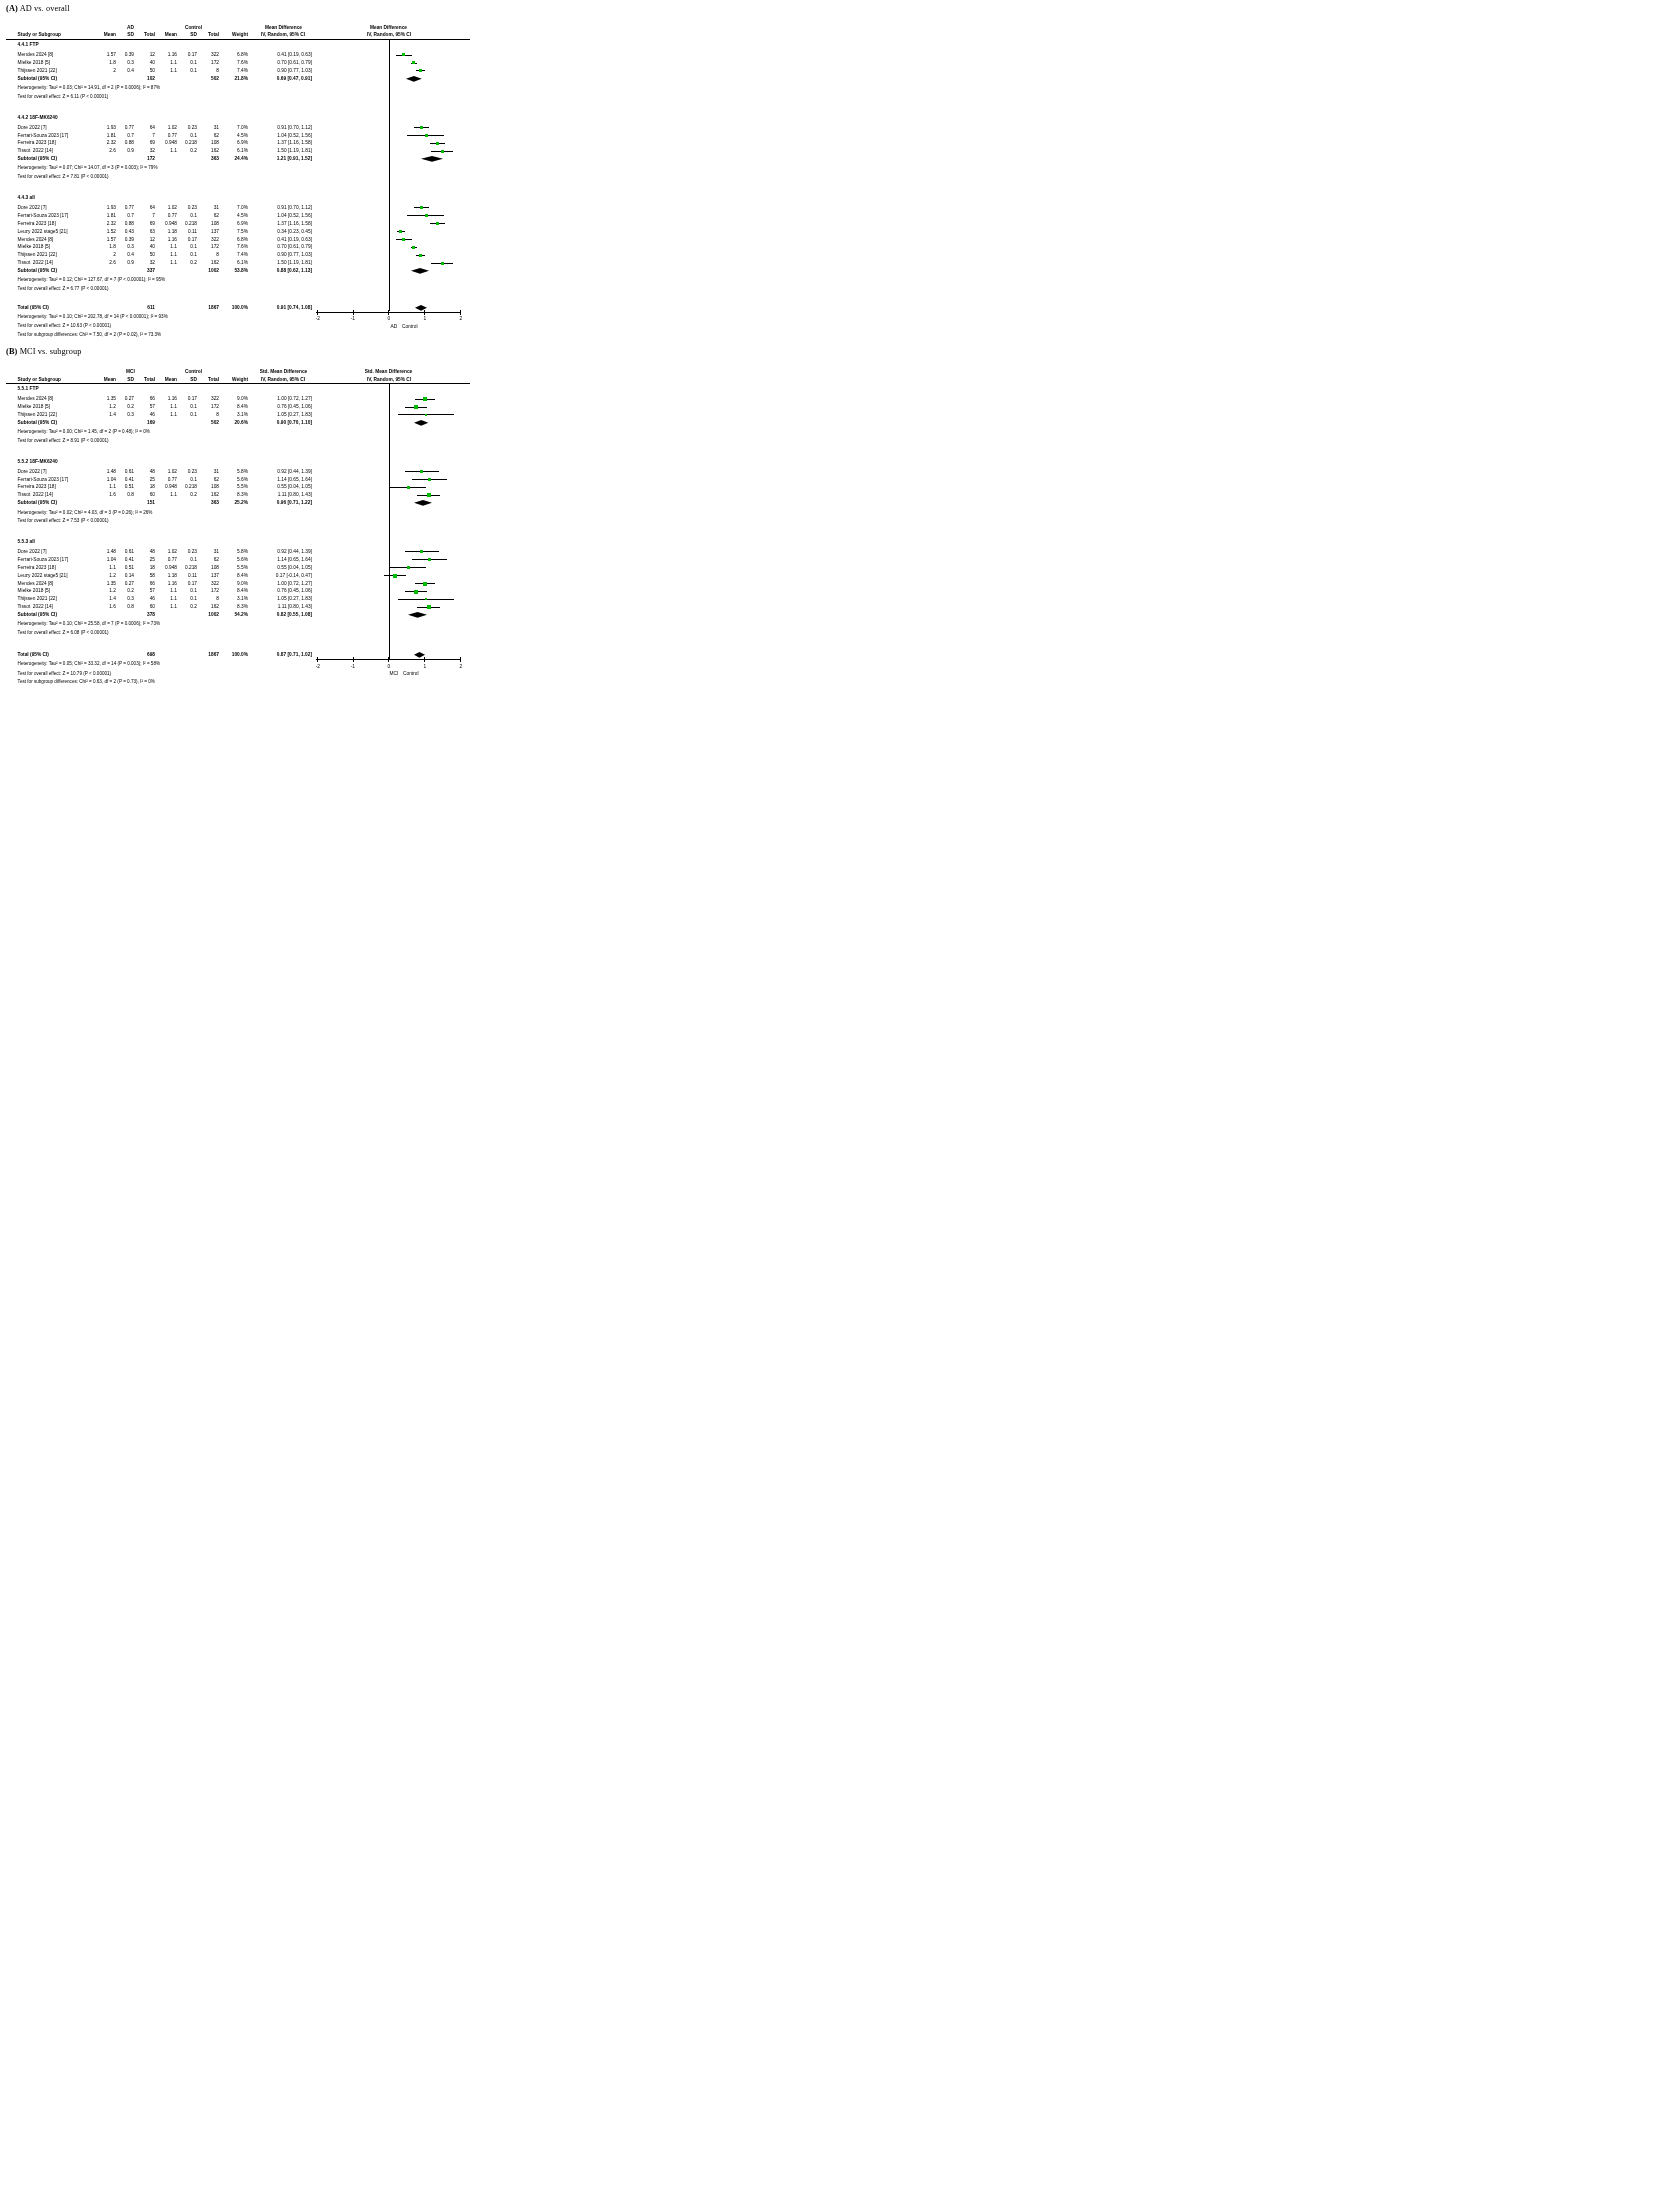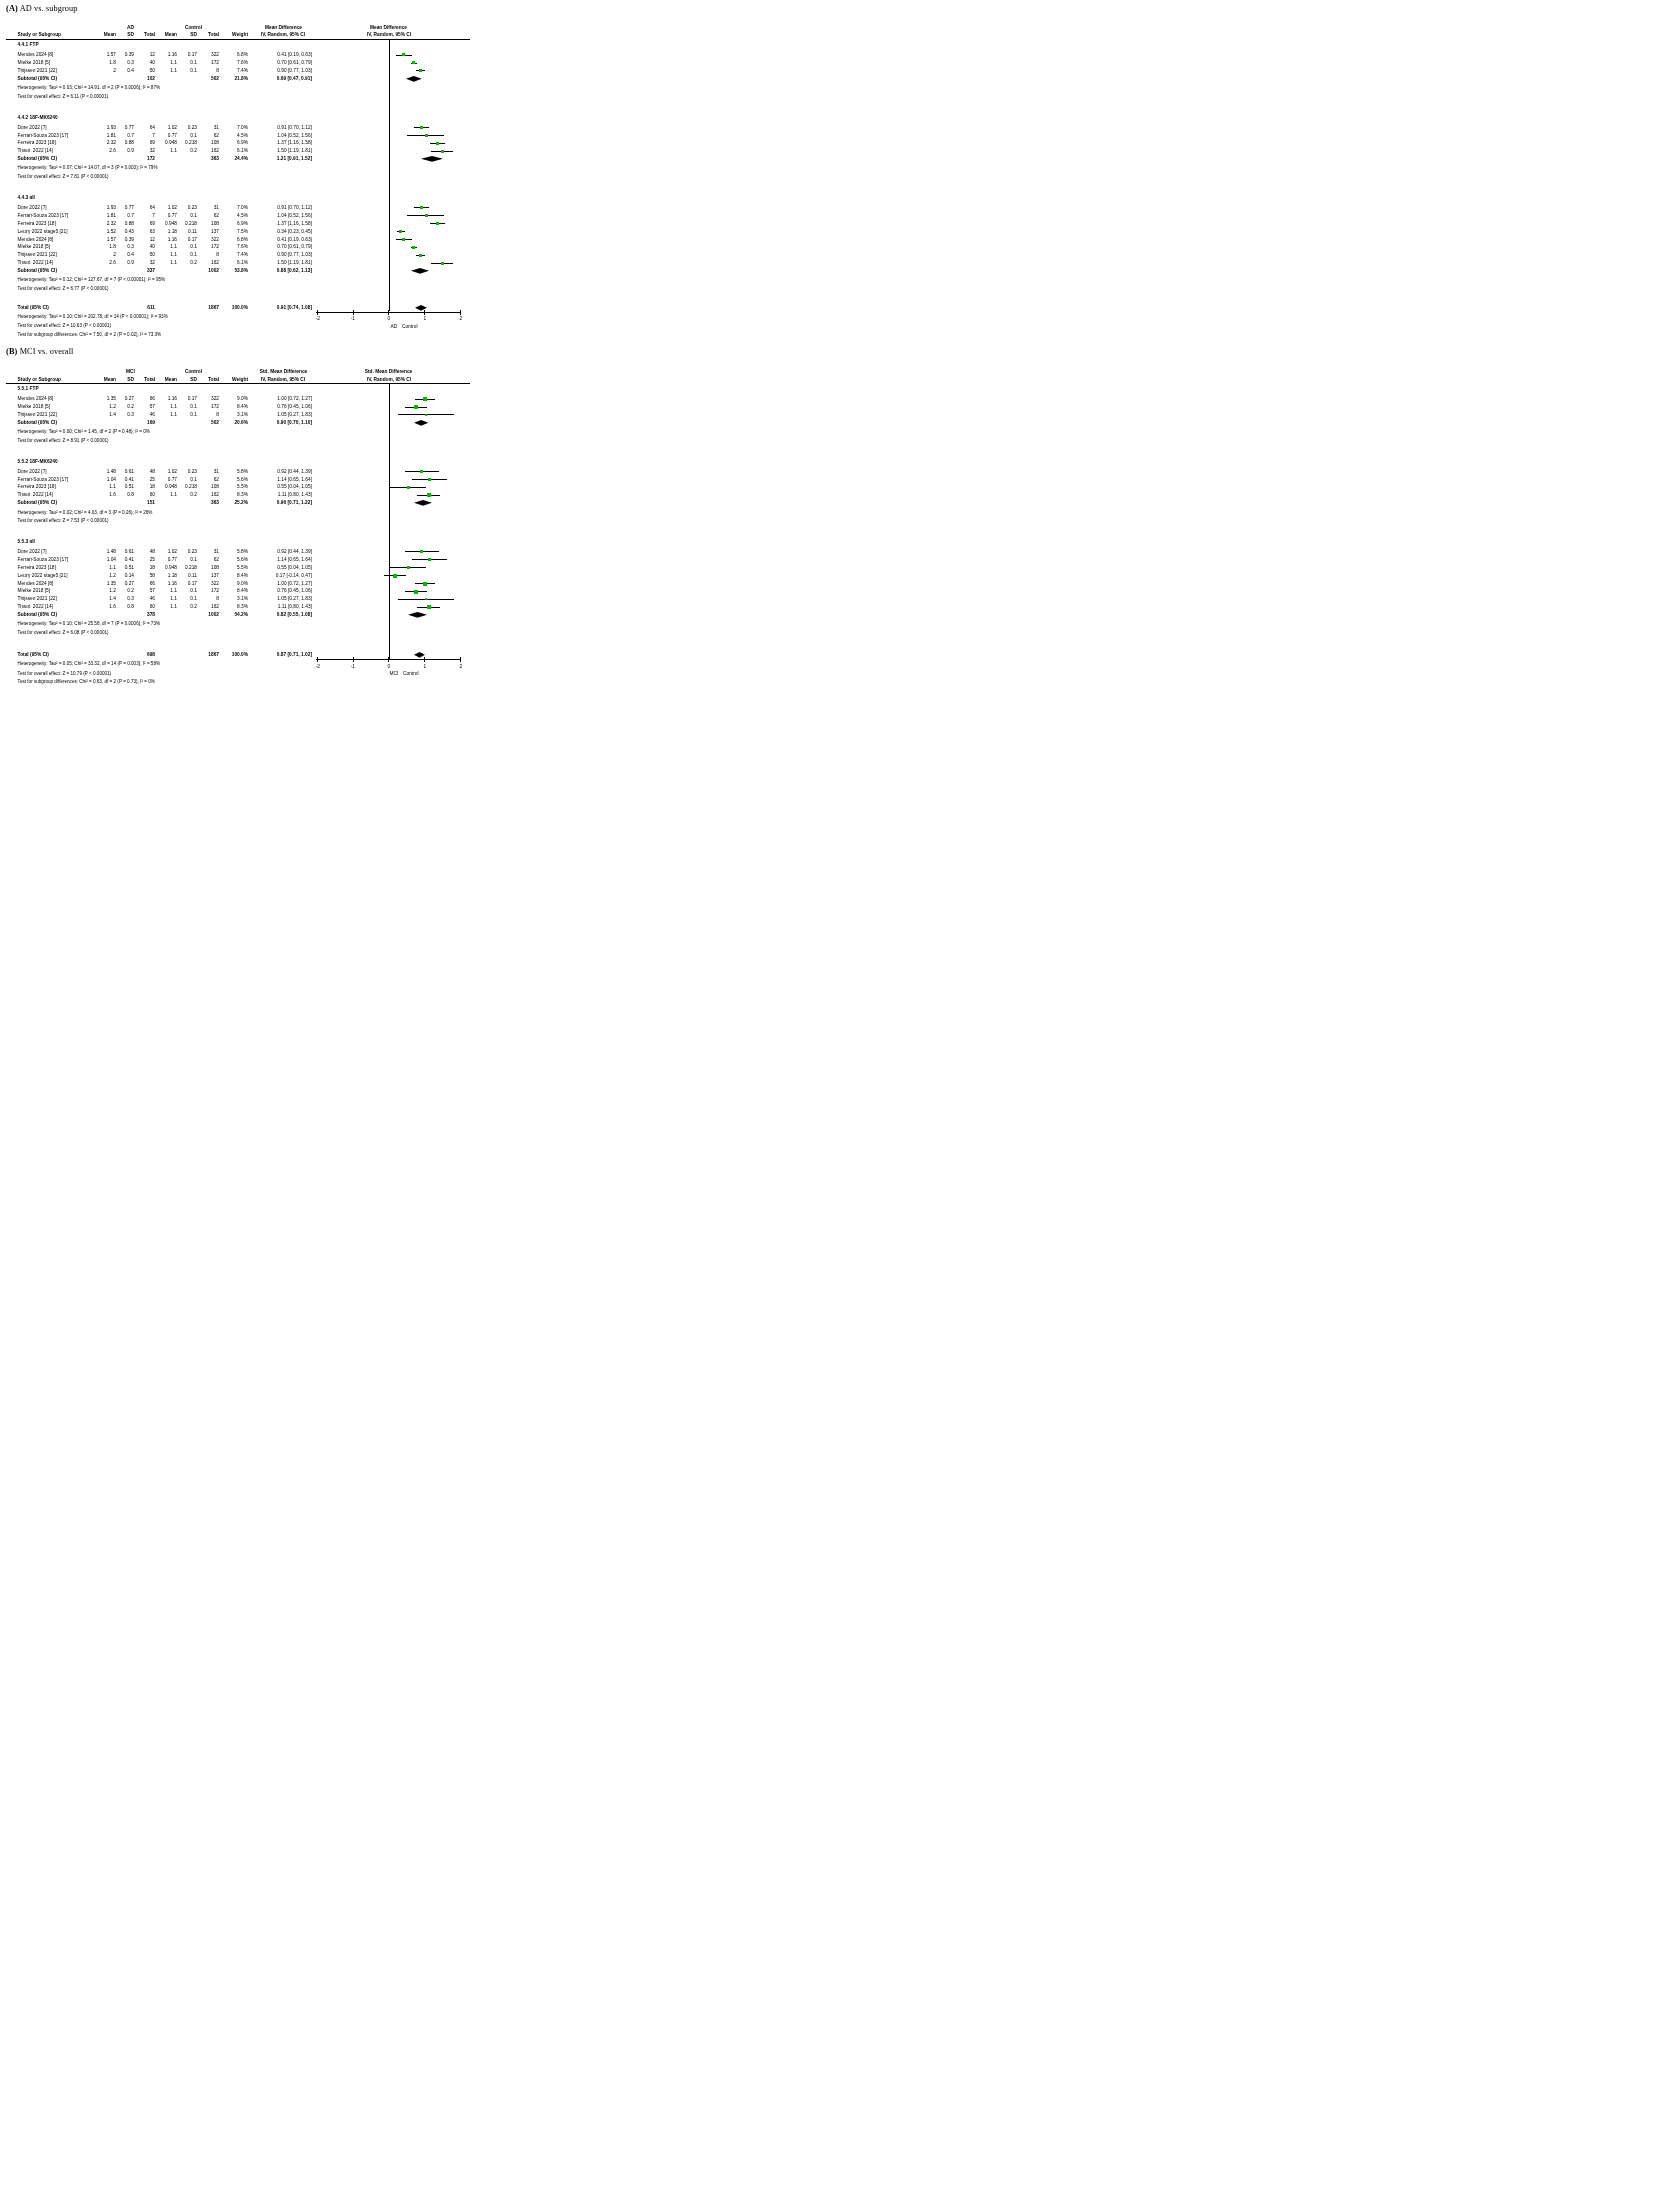--- a/index.html
+++ b/index.html
@@ -13,22 +13,22 @@
   .num{text-align:right;}
   .ctr{text-align:center;}
   .b{font-weight:bold;}
   .small{font-size:4.6px;}
   .rule{position:absolute;background:#000;}
 </style>
 </head>
 <body>
 
 <div id="page">
-  <div class="panel-title" style="top:3.5px"><span class="tp">(A)</span><span> AD vs. subgroup</span></div>
-  <div class="panel-title" style="top:347px"><span class="tp">(B)</span><span> MCI vs. overall</span></div>
+  <div class="panel-title" style="top:3.5px"><span class="tp">(A)</span><span> AD vs. overall</span></div>
+  <div class="panel-title" style="top:347px"><span class="tp">(B)</span><span> MCI vs. subgroup</span></div>
   <div class="abs" id="panelA">
       <div class="abs cell ctr b" style="left: 100px; top: 25px; width: 61px;">AD</div>
       <div class="abs cell ctr b" style="left: 163px; top: 25px; width: 61px;">Control</div>
       <div class="abs cell ctr b" style="left: 244px; top: 25px; width: 79px;">Mean Difference</div>
       <div class="abs cell ctr b" style="left: 349px; top: 25px; width: 79px;">Mean Difference</div>
       <div class="abs cell b" style="left: 17.6px; top: 32px; width: 79px;">Study or Subgroup</div>
       <div class="abs cell num b" style="left: 90px; top: 32px; width: 26px;">Mean</div>
       <div class="abs cell num b" style="left: 108px; top: 32px; width: 26px;">SD</div>
       <div class="abs cell num b" style="left: 129px; top: 32px; width: 26px;">Total</div>
       <div class="abs cell num b" style="left: 151px; top: 32px; width: 26px;">Mean</div>

